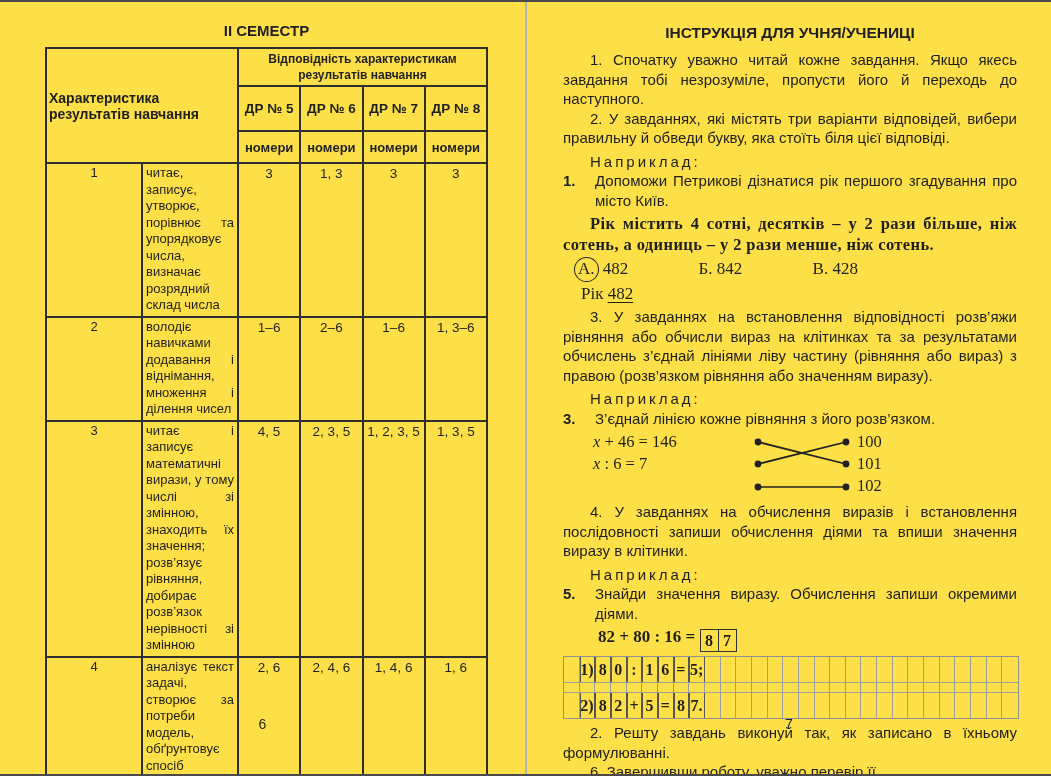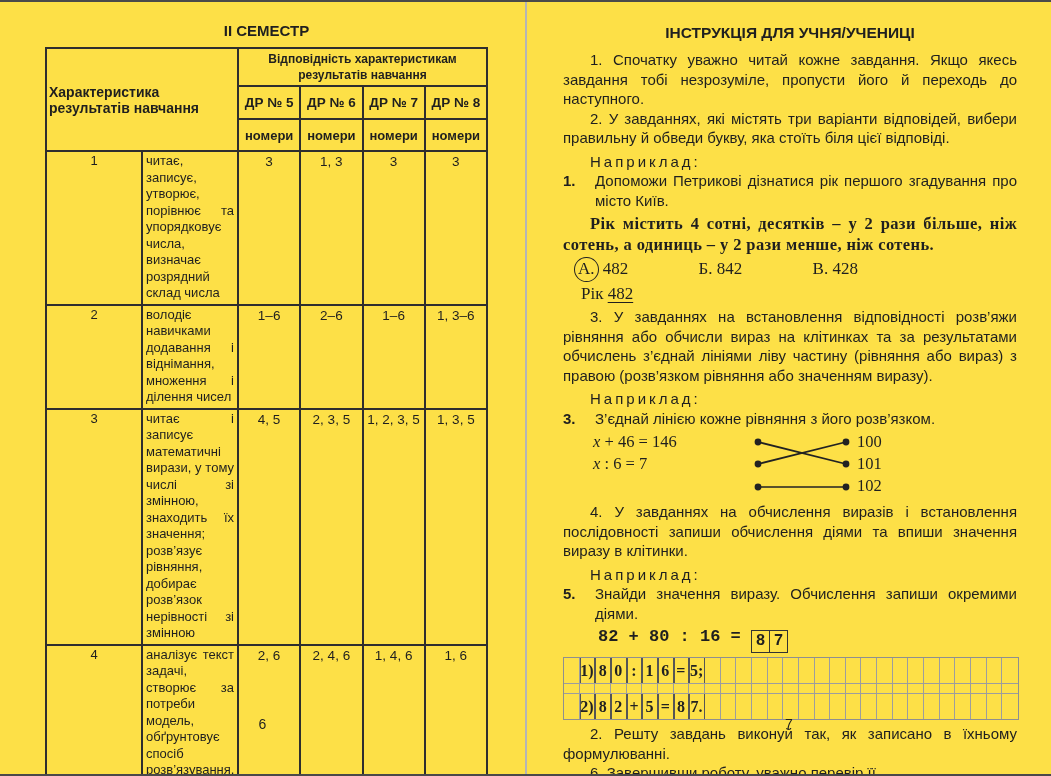--- a/index.html
+++ b/index.html
@@ -10,21 +10,21 @@
   .page-left{left:0;width:525px;padding:20px 18px 0 45px;}
   .page-right{left:527px;width:524px;padding:20px 34px 0 36px;}
   .divider{position:absolute;left:525px;top:0;width:2px;height:776px;background:#b5b5b5;}
 
   
   .sem-title{width:443px;text-align:center;font-weight:bold;font-size:15px;margin:0 0 8px 0;}
   table.results{border-collapse:collapse;width:443px;table-layout:fixed;}
   table.results th,table.results td{border:2px solid #2e2e2e;box-sizing:border-box;}
   th.corner{width:192px;font-size:14px;font-weight:bold;text-align:left;vertical-align:middle;line-height:16px;padding:2px;}
   th.group{font-size:12px;font-weight:bold;text-align:center;line-height:16px;padding:2px 1px;height:36px;vertical-align:middle;}
-  th.dr{font-size:13.5px;font-weight:bold;text-align:center;padding:8px 0;height:14px;vertical-align:middle;}
+  th.dr{font-size:13.5px;font-weight:bold;text-align:center;padding:14px 0;height:14px;vertical-align:middle;}
   th.nom{font-size:13px;font-weight:bold;text-align:center;padding:1px 0;height:32px;vertical-align:middle;}
   td.rownum{width:20px;font-size:13px;text-align:center;vertical-align:top;padding:1px 0;}
   td.desc{width:172px;font-size:13px;line-height:16.5px;text-align:justify;vertical-align:top;padding:1px 3px 2px 3px;}
   td.val{font-size:13.5px;text-align:center;vertical-align:top;padding:2px 1px;line-height:16px;}
   .pagenum{position:absolute;top:714px;left:0;width:100%;text-align:center;font-size:14px;}
 
   
   .instr-title{text-align:center;font-weight:bold;font-size:15.5px;margin:2px 0 8px 0;}
   p.instr{font-size:15px;line-height:19.5px;text-align:justify;text-indent:27px;margin:0;}
   .naprk{font-size:15px;line-height:19.5px;margin:4px 0 0 27px;letter-spacing:3px;}
@@ -38,21 +38,21 @@
   .circled{display:inline-block;border:1.4px solid #222;border-radius:50%;padding:0 3px 1px 3px;margin-left:-3px;}
   .year-line{font-family:"Liberation Serif",serif;font-size:17px;line-height:22px;margin:1px 0 2px 18px;}
   .year-line .u{text-decoration:underline;text-underline-offset:3px;}
 
   .match{display:flex;align-items:flex-start;margin:3px 0 2px 30px;}
   .eq-col{width:158px;font-family:"Liberation Serif",serif;font-size:16.5px;line-height:22px;}
   .eq-col div::first-letter{font-style:italic;}
   .match svg{display:block;margin-top:1px;}
   .res-col{margin-left:4px;font-family:"Liberation Serif",serif;font-size:16.5px;line-height:22px;}
 
-  .expr-line{font-family:Liberation Mono, monospace;font-size:17px;line-height:24px;margin:2px 0 4px 35px;font-weight:600;}
+  .expr-line{font-family:Liberation Serif, serif;font-size:17px;line-height:24px;margin:2px 0 4px 35px;font-weight:600;}
   .abox{display:inline-block;width:17px;height:21px;border:1px solid #333;text-align:center;
         font-size:16px;line-height:21px;vertical-align:-4px;font-weight:600;}
   .abox + .abox{margin-left:-1px;}
 
   .wgrid{width:456px;border:1px solid #8f8f8f;box-sizing:border-box;margin:2px 0 4px 0;}
   .grow{display:flex;}
   .grow.tall{height:25px;border-bottom:1px solid #9d9d9d;}
   .grow.thin{height:9px;border-bottom:1px solid #9d9d9d;}
   .grow:last-child{border-bottom:none;}
   .gcell{box-sizing:border-box;flex:0 0 15.66px;border-right:1px solid #9d9d9d;

